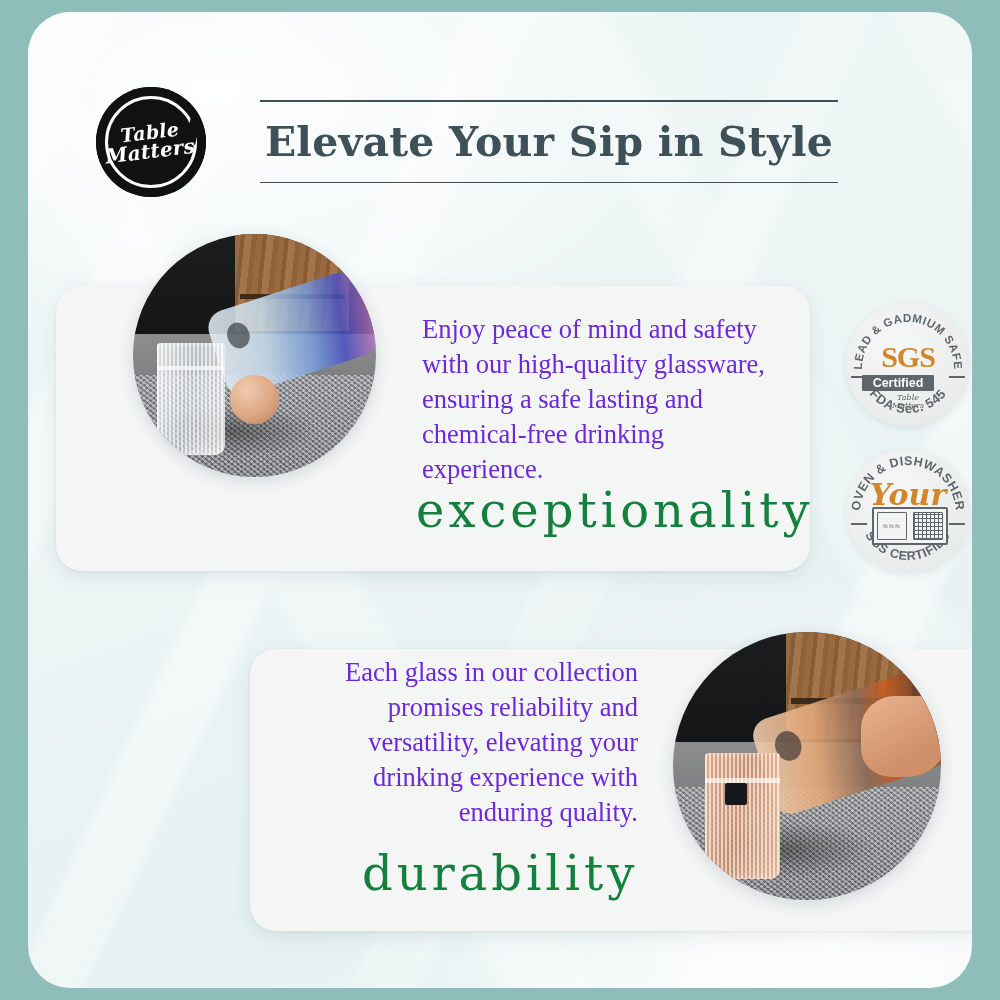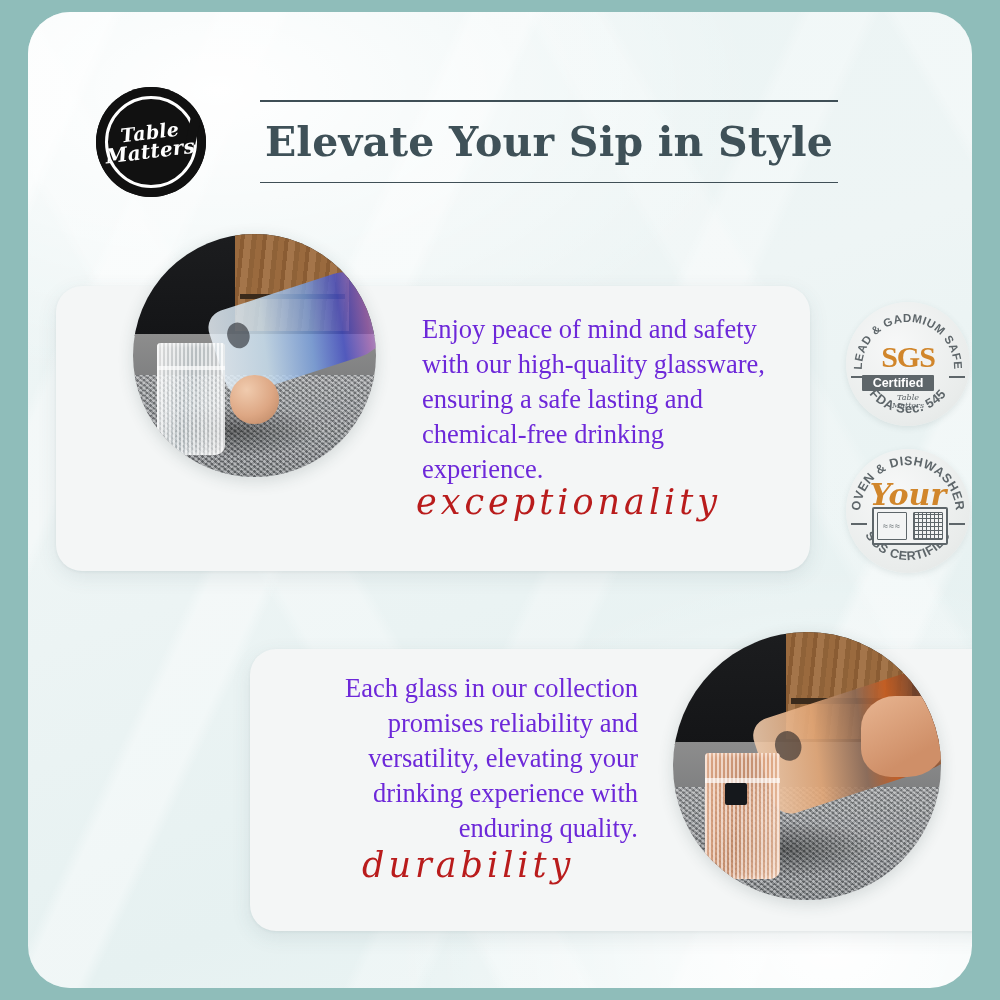--- a/index.html
+++ b/index.html
@@ -129,30 +129,29 @@
   .card-two   { left: 222px; top: 637px; width: 750px; height: 282px; }
 
   .card-text {
     position: absolute;
     font-size: 26.5px;
     line-height: 35px;
     color: #6d28d9;
     font-family: Liberation Serif, serif;
   }
   .card-one .card-text  { left: 366px; top: 26px;  width: 350px; text-align: left; }
-  .card-two .card-text  { left: 48px;  top: 22px;  width: 340px; text-align: right; }
+  .card-two .card-text  { left: 48px;  top: 6px;  width: 340px; text-align: right; }
 
   .watermark {
     position: absolute;
     font-family: "DejaVu Serif", serif;
-    font-size: 35px;
+    font-size: 48px;
     letter-spacing: 4px;
-    color: #b91c1c;
+    color: #15803d;
     white-space: nowrap;
-    font-style: italic;
   }
   .card-one .watermark { left: 360px; top: 196px; }
   .card-two .watermark { left: 112px; top: 196px; }
 
   
   .photo {
     position: absolute;
     border-radius: 50%;
     overflow: hidden;
     box-shadow: 0 4px 16px rgba(40,60,65,.16);

